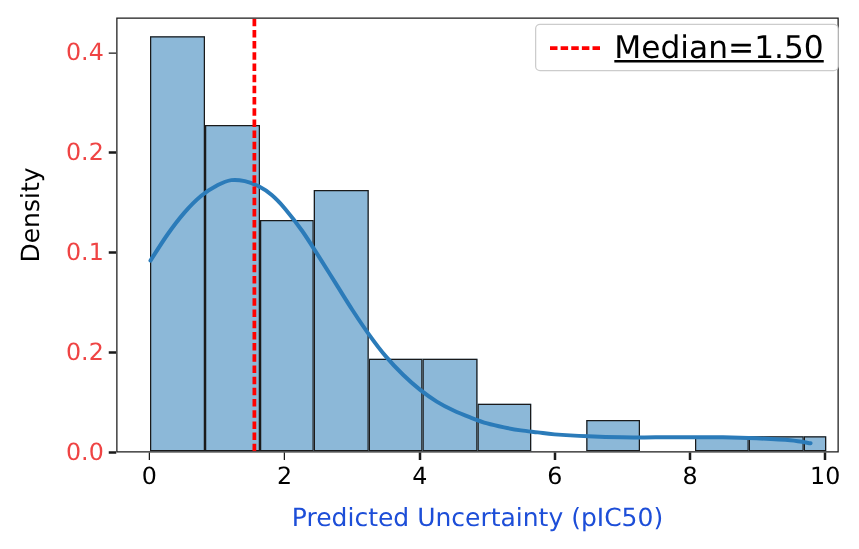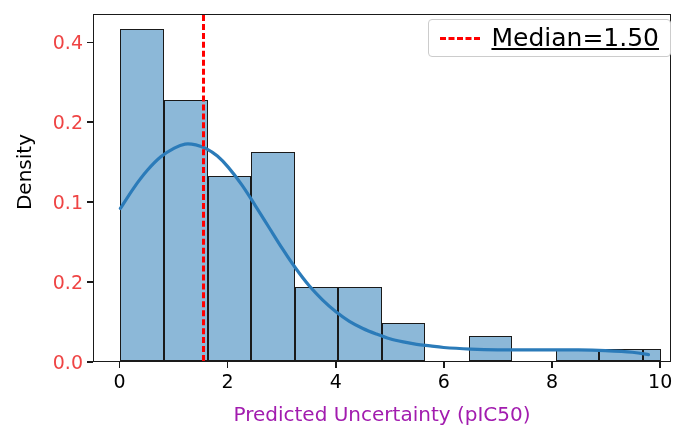--- a/index.html
+++ b/index.html
@@ -62,21 +62,21 @@
   .xtick .mark{
     position:absolute;left:-0.8px;top:0;width:1.6px;height:6px;background:#1a1a1a;
   }
   .xtick .lbl{
     position:absolute;left:-30px;top:8px;width:60px;
     text-align:center;font-size:19px;color:#000;white-space:nowrap;
   }
   #x-axis-label{
     position:absolute;
     left:93px;top:402px;width:578px;
-    text-align:center;font-size:20px;color:#a21caf;
+    text-align:center;font-size:20px;color:#1d4ed8;
   }
 
   
   #legend{
     position:absolute;
     right:16px; top:19px;
     background:#ffffff;
     border:1px solid #cccccc;
     border-radius:4px;
     padding:7px 11px 7px 11px;

